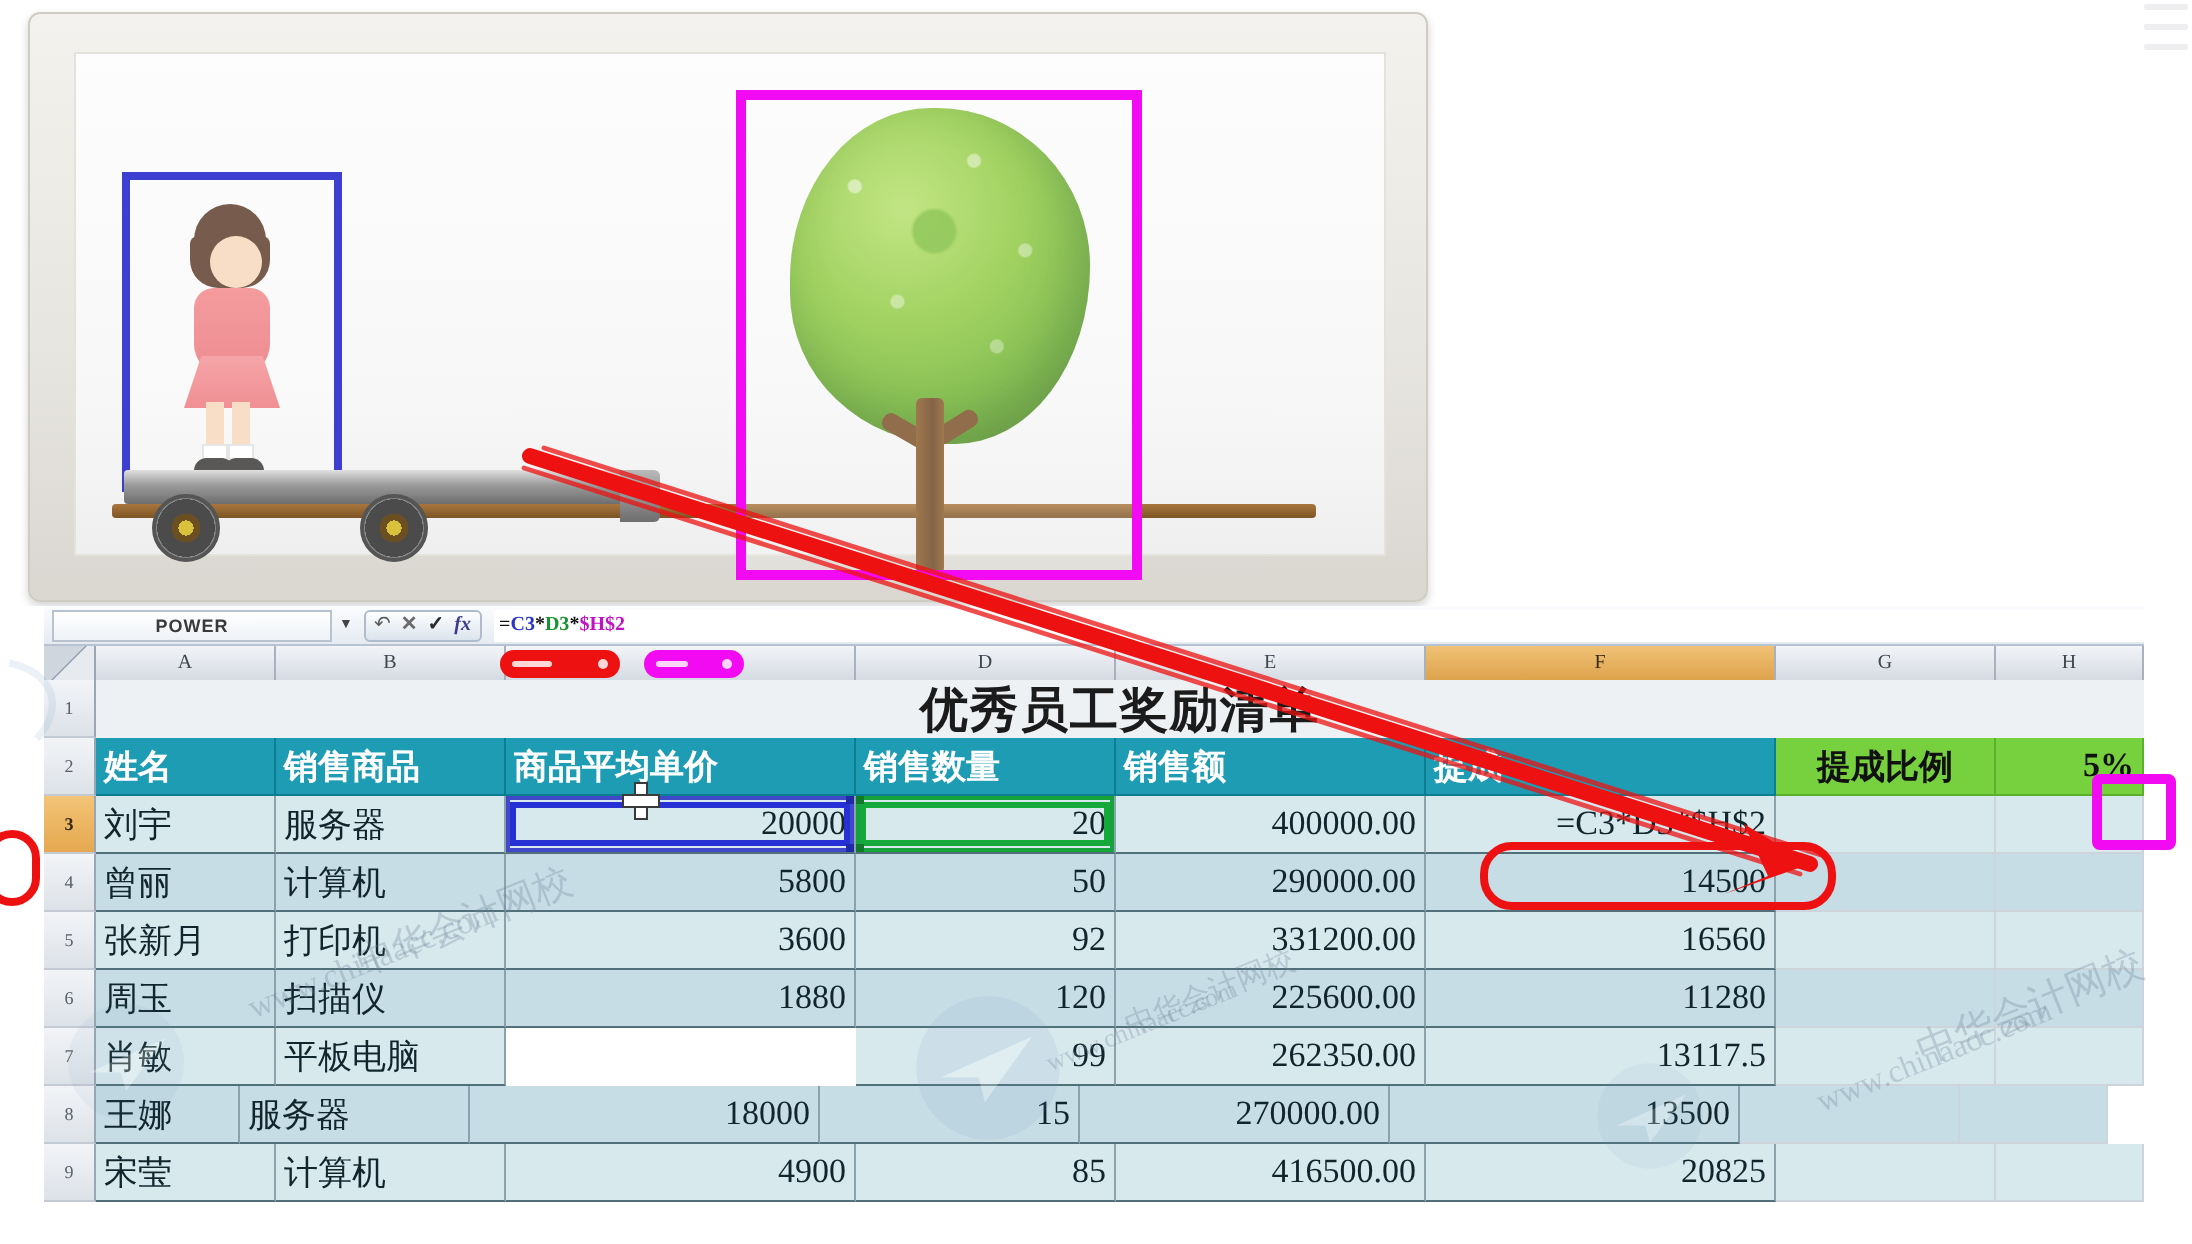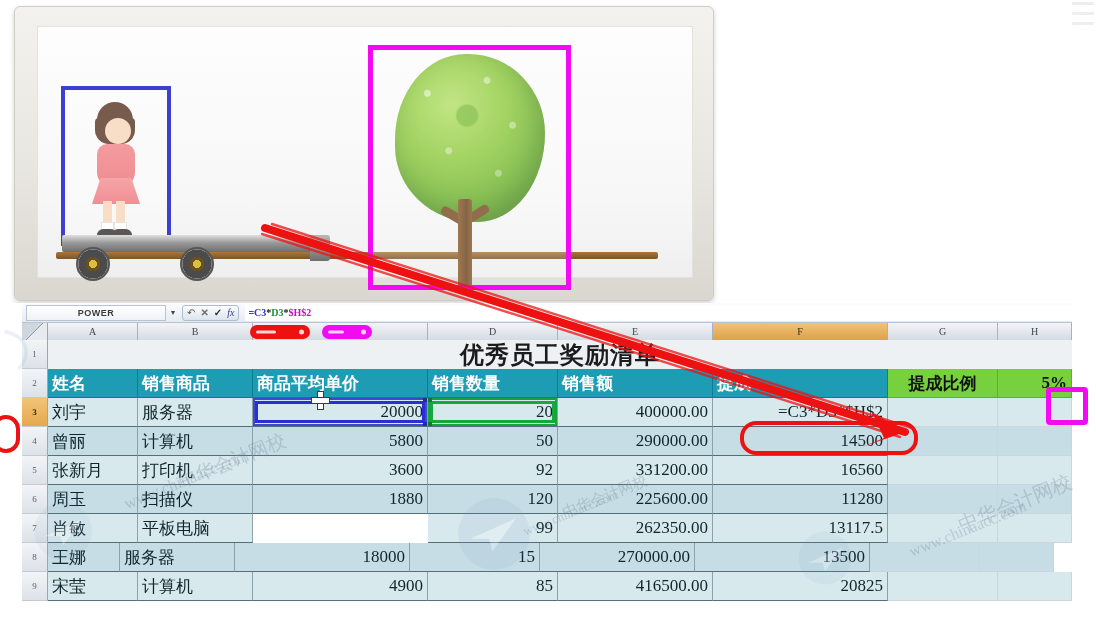--- a/index.html
+++ b/index.html
@@ -120,21 +120,21 @@
   }
   .nb-drop { width:14px; height:16px; display:flex; align-items:center; justify-content:center;
              font-size:7px; color:#444; }
   .fb-btns { display:flex; align-items:center; gap:5px; margin-left:2px;
              padding:0 4px; height:16px;
              background:linear-gradient(180deg,#fdfefe,#dbe4ee);
              border:1px solid #aebccc; border-radius:3px; }
   .fb-btn { font-size:10px; line-height:10px; color:#5b5b5b; }
   .fb-btn.x { color:#6b6b6b; font-weight:bold; }
   .fb-btn.check { color:#2a2a2a; font-weight:bold; }
-  .fb-btn.fx { font-style:italic; font-family:"Liberation Serif", serif; color:#3b3b8c; }
+  .fb-btn.fx { font-style:italic; font-family:"Liberation Serif", serif; color:#3b3b8c;font-weight:bold; }
   .fb-input {
     flex:1; height:16px; margin-left:6px;
     background:#ffffff;
     font-family:"Liberation Serif", serif;
     font-size:10px; font-weight:bold;
     display:flex; align-items:center; padding-left:3px; white-space:pre;
   } .tk-blue{color:#2a35c8;} .tk-green{color:#18922f;}
   .tk-op{color:#111;} .tk-mag{color:#c40fc4;}
 
   

